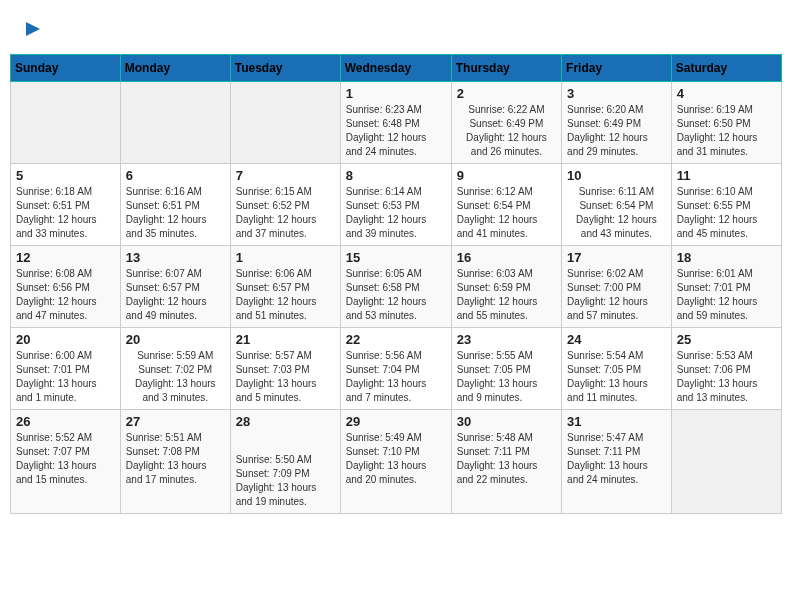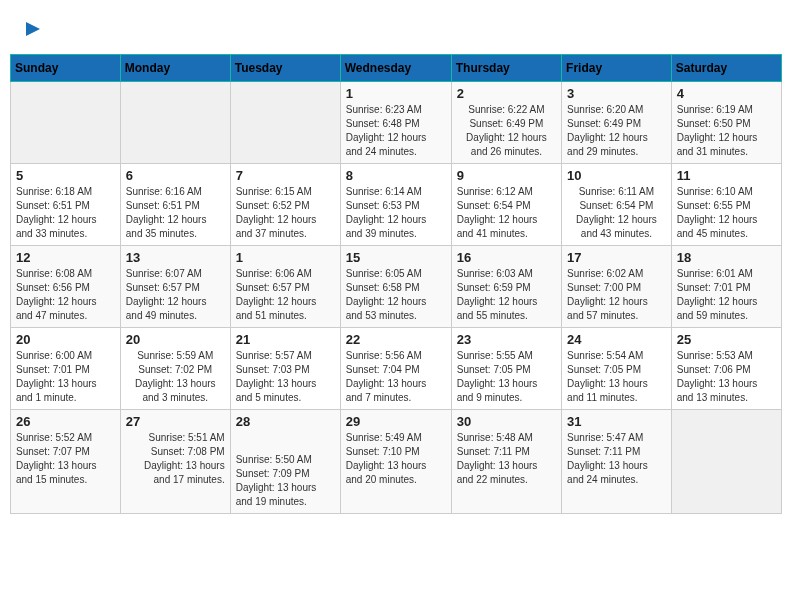--- a/index.html
+++ b/index.html
@@ -311,21 +311,21 @@
       <tr>
         <td>
           <div class="day-number">26</div>
           <div class="day-info" style="white-space: pre-line;">Sunrise: 5:52 AM
 Sunset: 7:07 PM
 Daylight: 13 hours
 and 15 minutes.</div>
         </td>
         <td>
           <div class="day-number">27</div>
-          <div class="day-info" style="white-space: pre-line; text-align: right;">Sunrise: 5:51 AM
+          <div class="day-info" style="white-space: pre-line;">Sunrise: 5:51 AM
 Sunset: 7:08 PM
 Daylight: 13 hours
 and 17 minutes.</div>
         </td>
         <td>
           <div class="day-number">28</div>
           <div class="day-info" style="white-space: pre-line; margin-top: 24px;">Sunrise: 5:50 AM
 Sunset: 7:09 PM
 Daylight: 13 hours
 and 19 minutes.</div>

